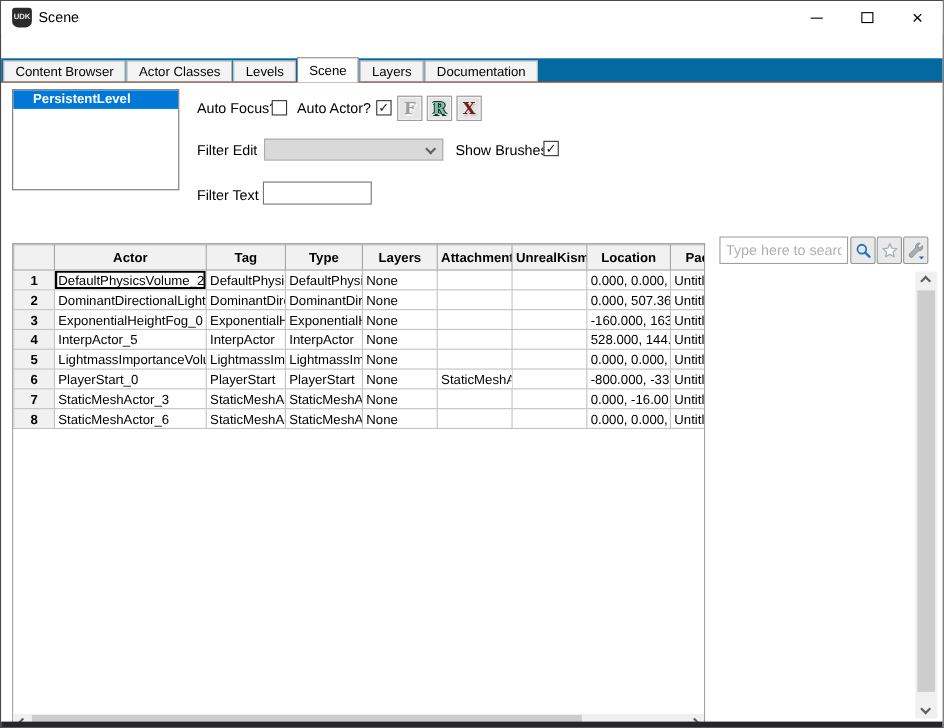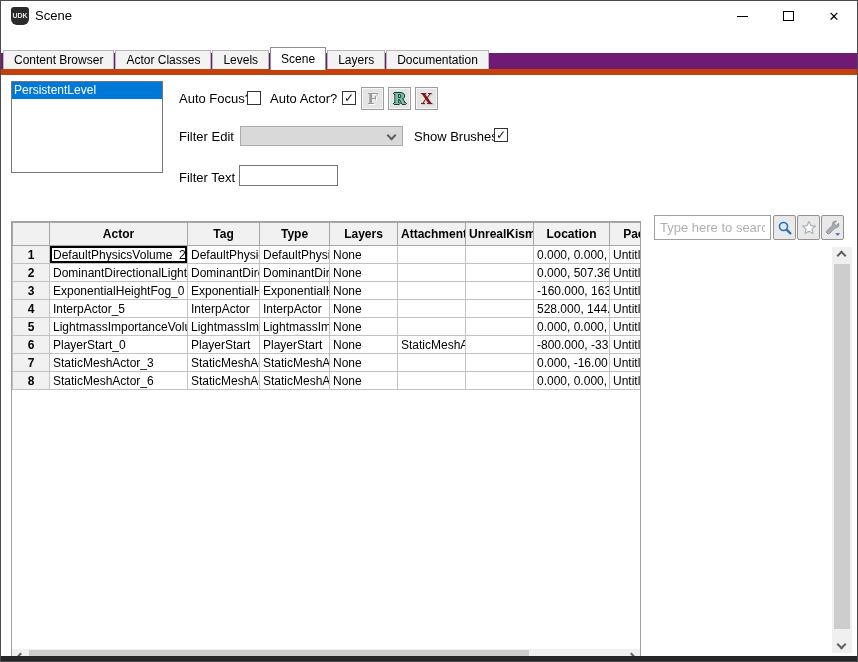--- a/index.html
+++ b/index.html
@@ -26,38 +26,38 @@
   .close-glyph { font-size:13px; }
 
   
   .menubar { position:absolute; left:0; top:30px; width:100%; height:22px; background:#fff; padding-left:2px; }
   .menu-item { display:inline-block; padding:0 9px; line-height:22px; font-size:13px; }
 
   
   .tabbar {
     position:absolute; left:0; top:52px; width:100%; height:22px;
     display:flex; align-items:flex-end; padding-left:2px;
-    border-bottom:6px solid #c2410c; background:#701a75;
+    border-bottom:1px solid #c2410c; background:#0369a1;
   }
   .tab {
     height:19px; line-height:18px; padding:0 10px; font-size:12px;
     background:#f3f3f3; border:1px solid #b6b6b6; border-bottom:none; margin-right:1px;
     white-space:nowrap;
   }
   .tab.active {
     height:23px; line-height:22px; background:#fff; border-color:#8f8f8f;
     position:relative; z-index:2; margin-bottom:-1px;
   }
 
   
   .levels-list {
     position:absolute; left:10px; top:80px; width:152px; height:92px;
     background:#fff; border:1px solid #767676; overflow:hidden;
   }
-  .level-item { height:17px; line-height:16px; font-size:12px; padding:0 2px; }
+  .level-item { height:17px; line-height:16px; font-size:12px; padding:0 18px;font-weight:bold; }
   .level-item.selected { background:#0078d7; color:#fff; }
 
   
   .lbl { position:absolute; font-size:13px; white-space:nowrap; }
   .checkbox {
     position:absolute; width:14px; height:14px; background:#fff;
     border:1px solid #333; font-size:12px; line-height:12px; text-align:center; color:#1a1a1a;
   }
   .tool-btn {
     position:absolute; width:23px; height:23px; background:#e4e4e4;

